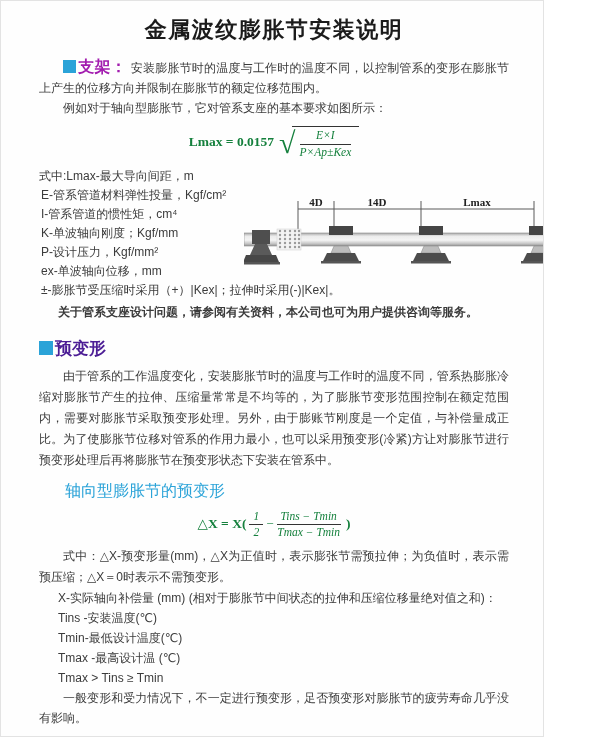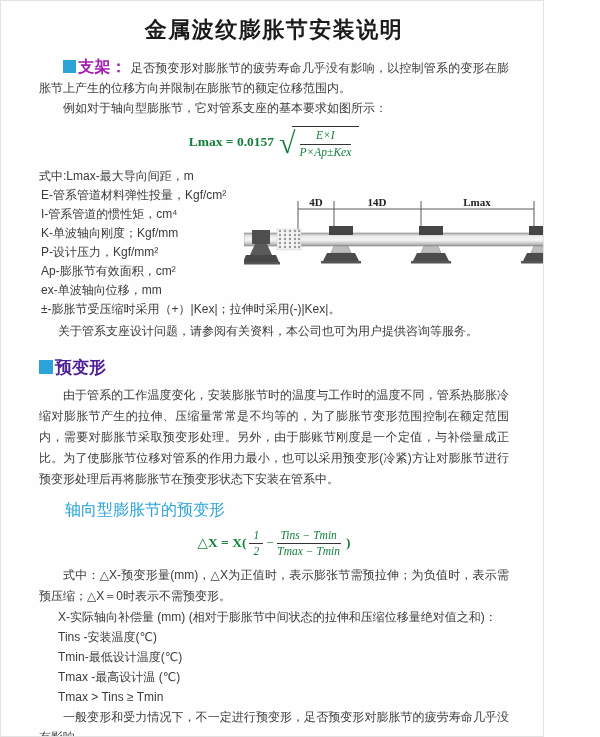--- a/index.html
+++ b/index.html
@@ -29,54 +29,53 @@
   .radical { display:inline-block; font-size:30px; line-height:24px; vertical-align:middle; margin:0 -4px 0 5px; font-weight:normal; }
   .radicand { display:inline-block; border-top:1.4px solid #333; vertical-align:middle; padding:2px 5px 0; }
   .frac { display:inline-block; text-align:center; vertical-align:middle; font-style:italic; font-size:11.5px; line-height:1.2; margin:0 3px; }
   .frac .fnum { display:block; border-bottom:1px solid #333; padding:0 4px 1px; }
   .frac .fden { display:block; padding-top:1px; }
   .f-close { margin-left:2px; }
   .defs { position:relative; margin-top:7px; }
   .def { line-height:19px; }
   .def-sub { margin-left:2px; }
   .def-note { line-height:19px; margin:0 0 0 2px; }
-  .def-note2 { line-height:19px; margin:3px 0 0 19px; }
+  .def-note2 { line-height:19px; margin:3px 0 0 19px;font-weight:bold; }
   .diagram { position:absolute; top:29px; left:205px; }
   h2.sec {
     color:#4c1d95; font-size:17px; font-weight:bold; margin:15px 0 6px;
   }
   h2.sec .marker { width:14px; height:14px; vertical-align:-1px; }
   .body-para { line-height:21px; }
   h3.sub { color:#2ba3d8; font-size:16px; font-weight:normal; margin:10px 0 4px 26px; }
   .sub-line { margin:0 0 0 19px; line-height:20px; }
   .dim-label { font-family:"Liberation Serif","DejaVu Serif",serif; font-weight:bold; font-size:11px; fill:#222; }
 </style>
 </head>
 <body>
 
 <div class="page">
 
   <h1 class="title">金属波纹膨胀节安装说明</h1>
 
   <p class="para indent">
-    <span class="marker"></span><span class="sec-inline">支架：</span><span>足否预变形对膨胀节的疲劳寿命几乎没有影响，以控制管系的变形在膨胀节上产生的位移方向并限制在膨胀节的额定位移范围内。</span>
+    <span class="marker"></span><span class="sec-inline">支架：</span><span>安装膨胀节时的温度与工作时的温度不同，以控制管系的变形在膨胀节上产生的位移方向并限制在膨胀节的额定位移范围内。</span>
   </p>
   <p class="para indent">例如对于轴向型膨胀节，它对管系支座的基本要求如图所示：</p>
 
   <div class="formula">
     <span class="f-bold">Lmax = 0.0157</span><span class="radical">√</span><span class="radicand"><span class="frac"><span class="fnum">E×I</span><span class="fden">P×Ap±Kex</span></span></span>
   </div>
 
   <div class="defs">
     <div class="def">式中:Lmax-最大导向间距，m</div>
     <div class="def def-sub">E-管系管道材料弹性投量，Kgf/cm²</div>
     <div class="def def-sub">I-管系管道的惯性矩，cm⁴</div>
     <div class="def def-sub">K-单波轴向刚度；Kgf/mm</div>
     <div class="def def-sub">P-设计压力，Kgf/mm²</div>
-    <div class="def def-sub">Ap-膨胀节有效面积，cm²</div>
     <div class="def def-sub">ex-单波轴向位移，mm</div>
 
     <svg class="diagram" width="352" height="74" viewBox="0 0 352 74">
       <defs>
         <linearGradient id="pipeGrad" x1="0" y1="0" x2="0" y2="1">
           <stop offset="0" stop-color="#a8a8a8"></stop>
           <stop offset="0.25" stop-color="#ececec"></stop>
           <stop offset="0.55" stop-color="#f4f4f4"></stop>
           <stop offset="0.8" stop-color="#c9c9c9"></stop>
           <stop offset="1" stop-color="#969696"></stop>

